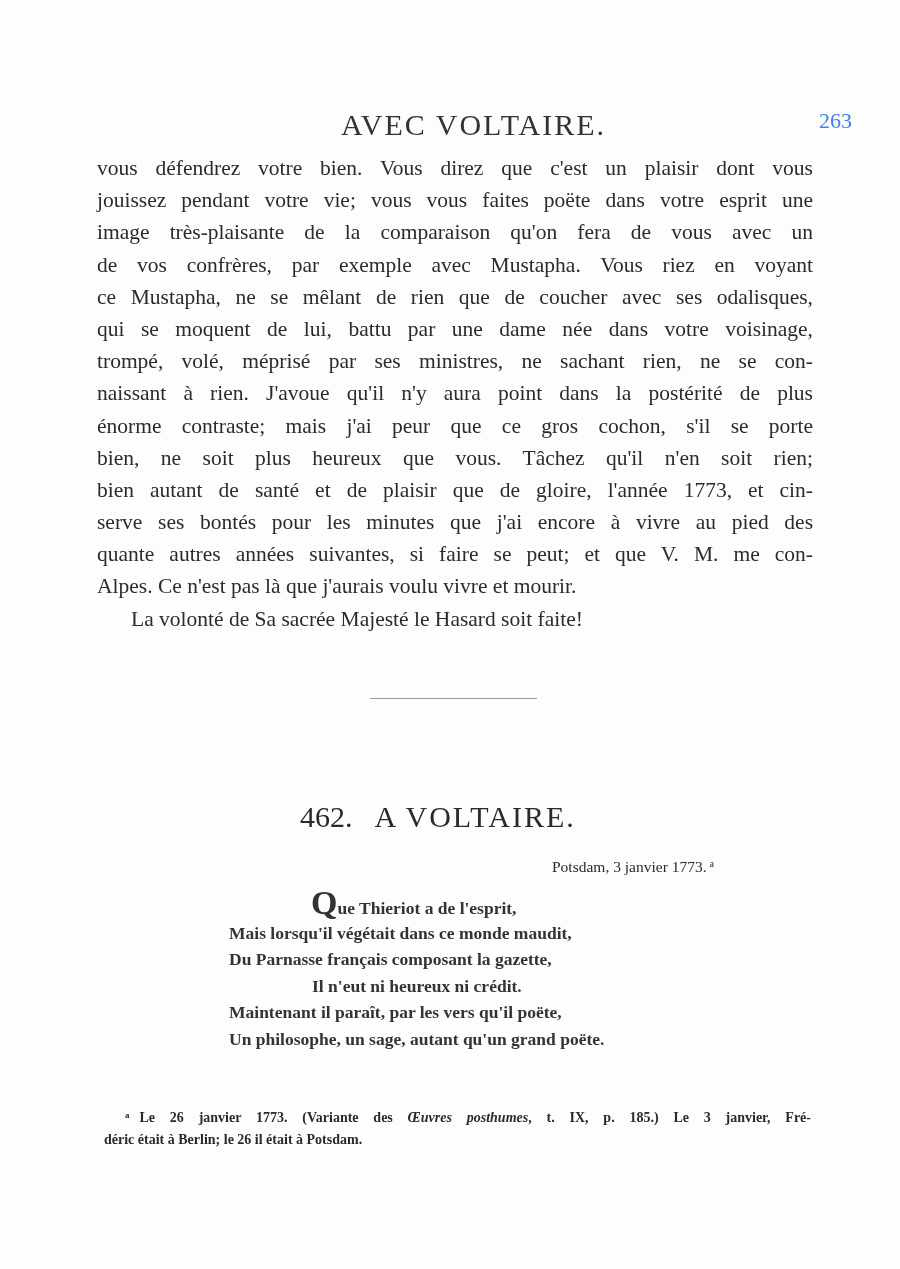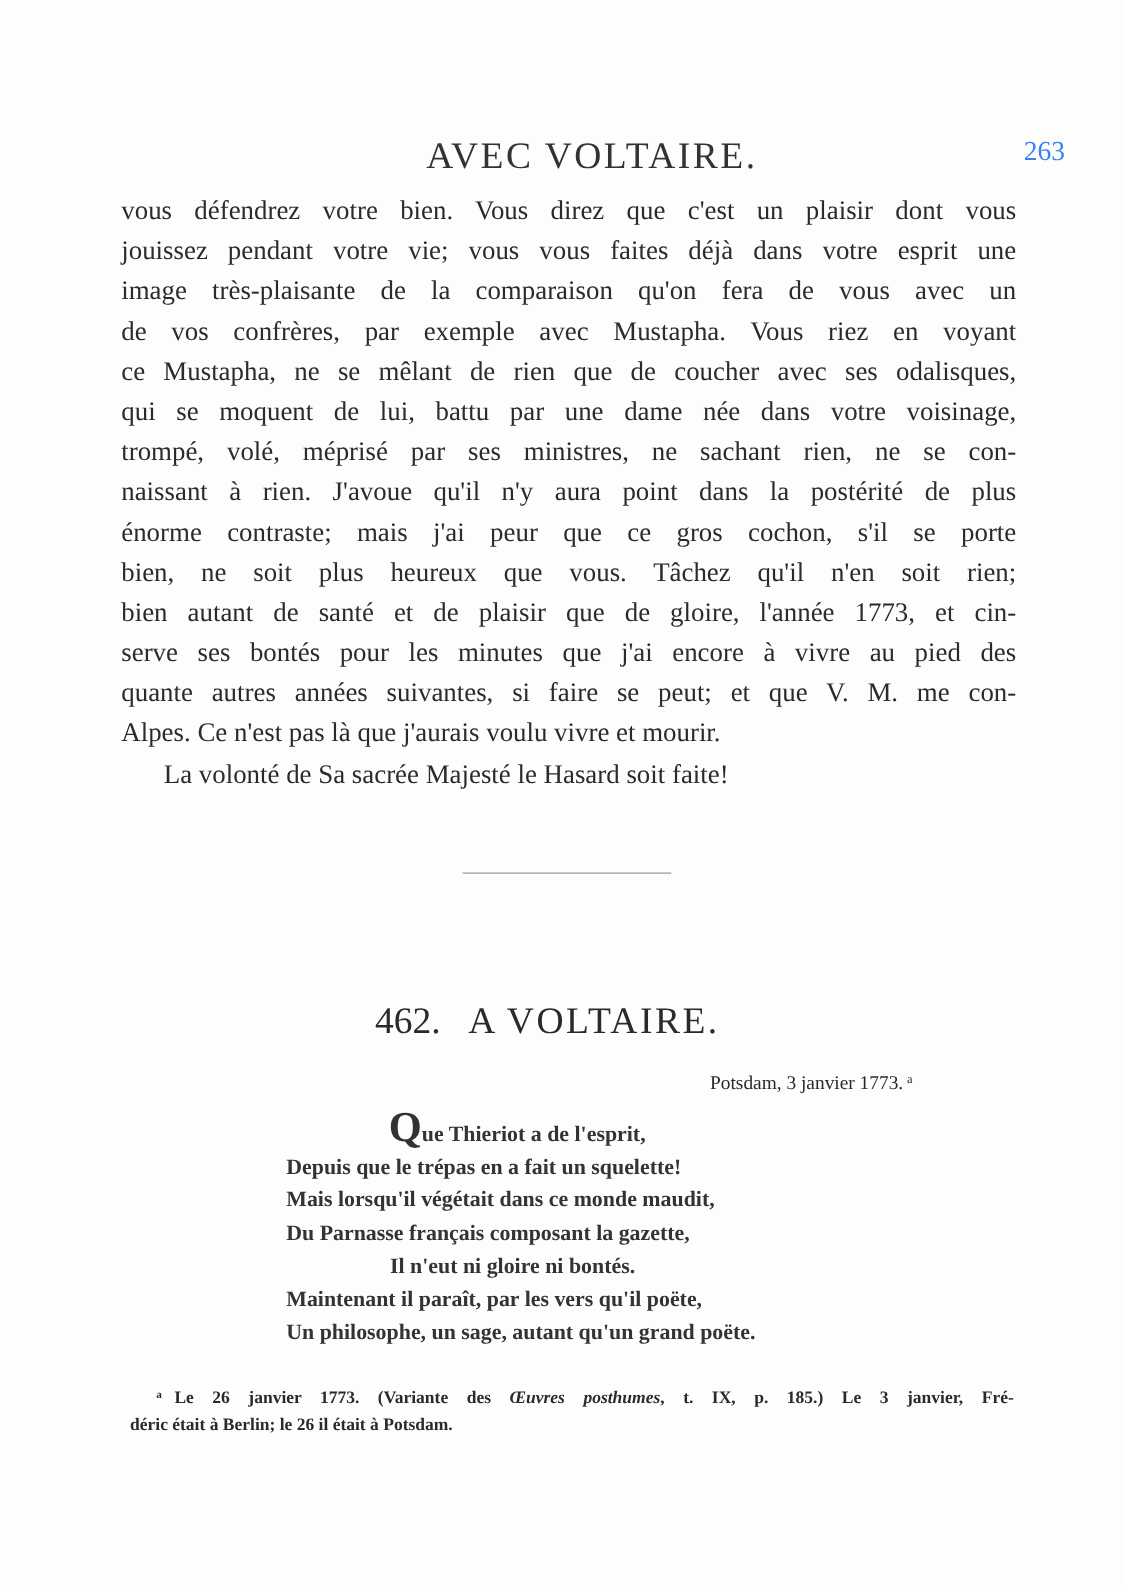--- a/index.html
+++ b/index.html
@@ -27,21 +27,21 @@
   .body-line.last { text-align-last: left; }
   .body-line.indent { padding-left: 34px; text-align-last: left; }
   .separator {
     position: absolute; left: 370px; top: 698px; width: 167px; height: 1px; background: #9a9a9a;
   }
   .letter-heading {
     position: absolute; left: 300px; top: 800px; font-size: 30px; letter-spacing: 2px; color: #2a2a2a; text-align: right;
   }
   .letter-heading .num { margin-right: 22px; letter-spacing: 0; }
   .dateline {
-    position: absolute; left: 568px; top: 858px; font-size: 15.5px; color: #2a2a2a;
+    position: absolute; left: 552px; top: 858px; font-size: 15.5px; color: #2a2a2a;
   }
   .dateline sup { font-size: 10px; vertical-align: 5px; margin-left: 3px; }
   .poem {
     position: absolute; left: 229px; top: 893px; font-size: 17.5px; line-height: 26.5px;
     font-weight: bold; color: #333;
   }
   .poem-line { display: block; white-space: nowrap; height: 26.5px; }
   .poem-line.first { padding-left: 82px; }
   .poem-line.short { padding-left: 83px; }
   .dropcap { font-size: 34px; line-height: 20px; font-weight: bold; }
@@ -57,21 +57,21 @@
 </head>
 <body>
 
 <div class="running-head">
   <span class="running-title">AVEC VOLTAIRE.</span>
   <span class="page-number">263</span>
 </div>
 
 <div class="body-text">
   <span class="body-line">vous défendrez votre bien. Vous direz que c'est un plaisir dont vous</span>
-  <span class="body-line">jouissez pendant votre vie; vous vous faites déjà dans votre esprit une</span>
+  <span class="body-line">jouissez pendant votre vie; vous vous faites poëte dans votre esprit une</span>
   <span class="body-line">image très-plaisante de la comparaison qu'on fera de vous avec un</span>
   <span class="body-line">de vos confrères, par exemple avec Mustapha. Vous riez en voyant</span>
   <span class="body-line">ce Mustapha, ne se mêlant de rien que de coucher avec ses odalisques,</span>
   <span class="body-line">qui se moquent de lui, battu par une dame née dans votre voisinage,</span>
   <span class="body-line">trompé, volé, méprisé par ses ministres, ne sachant rien, ne se con-</span>
   <span class="body-line">naissant à rien. J'avoue qu'il n'y aura point dans la postérité de plus</span>
   <span class="body-line">énorme contraste; mais j'ai peur que ce gros cochon, s'il se porte</span>
   <span class="body-line">bien, ne soit plus heureux que vous. Tâchez qu'il n'en soit rien;</span>
   <span class="body-line">bien autant de santé et de plaisir que de gloire, l'année 1773, et cin-</span>
   <span class="body-line">serve ses bontés pour les minutes que j'ai encore à vivre au pied des</span>
@@ -85,24 +85,23 @@
 <div class="letter-heading">
   <span class="num">462.</span><span>A VOLTAIRE.</span>
 </div>
 
 <div class="dateline">
   <span>Potsdam, 3 janvier 1773.</span><sup>a</sup>
 </div>
 
 <div class="poem">
   <span class="poem-line first"><span class="dropcap">Q</span><span>ue Thieriot a de l'esprit,</span></span>
-  <span class="poem-line">Depuis que le trépas en a fait un squelette!</span>
   <span class="poem-line">Mais lorsqu'il végétait dans ce monde maudit,</span>
   <span class="poem-line">Du Parnasse français composant la gazette,</span>
-  <span class="poem-line short">Il n'eut ni gloire ni bontés.</span>
+  <span class="poem-line short">Il n'eut ni heureux ni crédit.</span>
   <span class="poem-line">Maintenant il paraît, par les vers qu'il poëte,</span>
   <span class="poem-line">Un philosophe, un sage, autant qu'un grand poëte.</span>
 </div>
 
 <div class="footnote">
   <span class="line1"><sup>a</sup><span>Le 26 janvier 1773. (Variante des </span><i>Œuvres posthumes</i><span>, t. IX, p. 185.) Le 3 janvier, Fré-</span></span>
   <span class="line2">déric était à Berlin; le 26 il était à Potsdam.</span>
 </div>
 
 </body></html>

